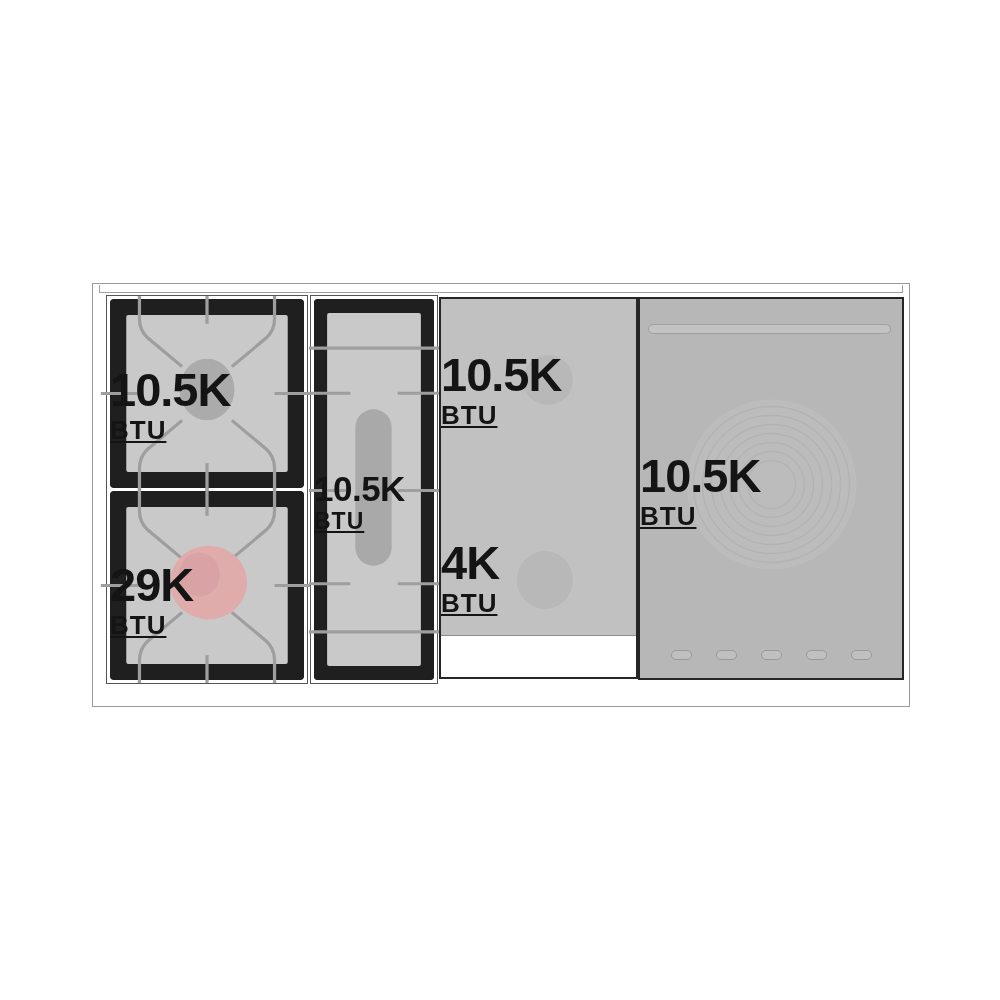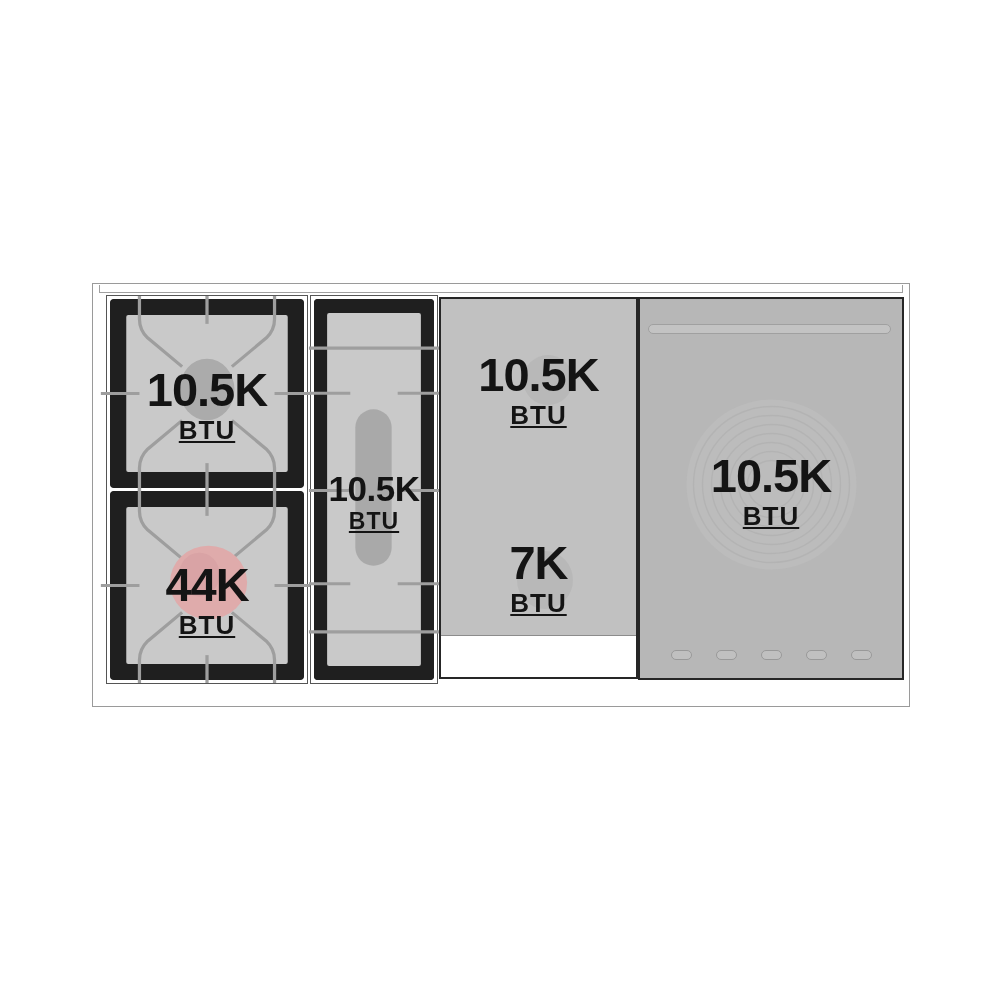--- a/index.html
+++ b/index.html
@@ -33,21 +33,21 @@
   .sec-left   { left: 13px; top: 11px; width: 202px; height: 389px; }
   .sec-center { left: 217px; top: 11px; width: 128px; height: 389px; }
 
   .burner-box { position: relative; flex: 1; background: #1f1f1f; border-radius: 4px; }
   .burner-box svg, .center-box svg { position: absolute; left: 0; top: 0; width: 100%; height: 100%; overflow: visible; }
 
   .center-box { position: relative; width: 100%; height: 100%; background: #1f1f1f; border-radius: 4px; }
 
   
   .label {
-    position: absolute; left: 0; right: 0; text-align: center;
+    position: absolute; left: 0; right: 0; text-align: left;
     color: #141414; font-weight: bold; line-height: 1; z-index: 3;
   }
   .label .val { display: block; letter-spacing: -1px; }
   .label .unit { display: block; margin-top: 4px; letter-spacing: 1px; text-decoration: underline; }
 
   .label-big .val { font-size: 47px; }
   .label-big .unit { font-size: 26px; }
   .label-mid .val { font-size: 35px; letter-spacing: -0.5px; }
   .label-mid .unit { font-size: 23px; }
 
@@ -132,21 +132,21 @@
             <path d="M162 193 V170 Q162 159 154 151 L120 122"></path>
             <path d="M95.5 -3 V25"></path>
             <path d="M95.5 193 V165"></path>
             <path d="M-9 95 H29"></path>
             <path d="M200 95 H162"></path>
           </g>
           <ellipse cx="97" cy="92" rx="38" ry="37" fill="#dfabab"></ellipse>
           <ellipse cx="88" cy="84" rx="20" ry="22" opacity="0.55" fill="#d49ca0"></ellipse>
         </svg>
         <div class="label label-big lbl-b2">
-          <span class="val">44K</span>
+          <span class="val">29K</span>
           <span class="unit">BTU</span>
         </div>
       </div>
     </div>
 
     <div class="grate-section sec-center">
       <div class="center-box">
         <svg viewBox="0 0 119 380" preserveAspectRatio="none">
           <rect x="0" y="0" width="119" height="380" rx="4" fill="#1f1f1f"></rect>
           <rect x="13" y="14" width="93" height="352" rx="2" fill="#c9c9c9"></rect>
@@ -171,21 +171,21 @@
 
     <div class="sec-griddle">
       <div class="griddle-plate">
         <div class="griddle-blob blob-rear"></div>
         <div class="griddle-blob blob-front"></div>
         <div class="label label-big lbl-griddle-rear">
           <span class="val">10.5K</span>
           <span class="unit">BTU</span>
         </div>
         <div class="label label-big lbl-griddle-front">
-          <span class="val">7K</span>
+          <span class="val">4K</span>
           <span class="unit">BTU</span>
         </div>
       </div>
       <div class="griddle-tray"></div>
     </div>
 
     <div class="sec-right">
       <div class="handle-bar"></div>
       <svg class="ring-burner" viewBox="0 0 175 175">
         <circle cx="87.5" cy="87.5" r="85" fill="#bcbcbc"></circle>

